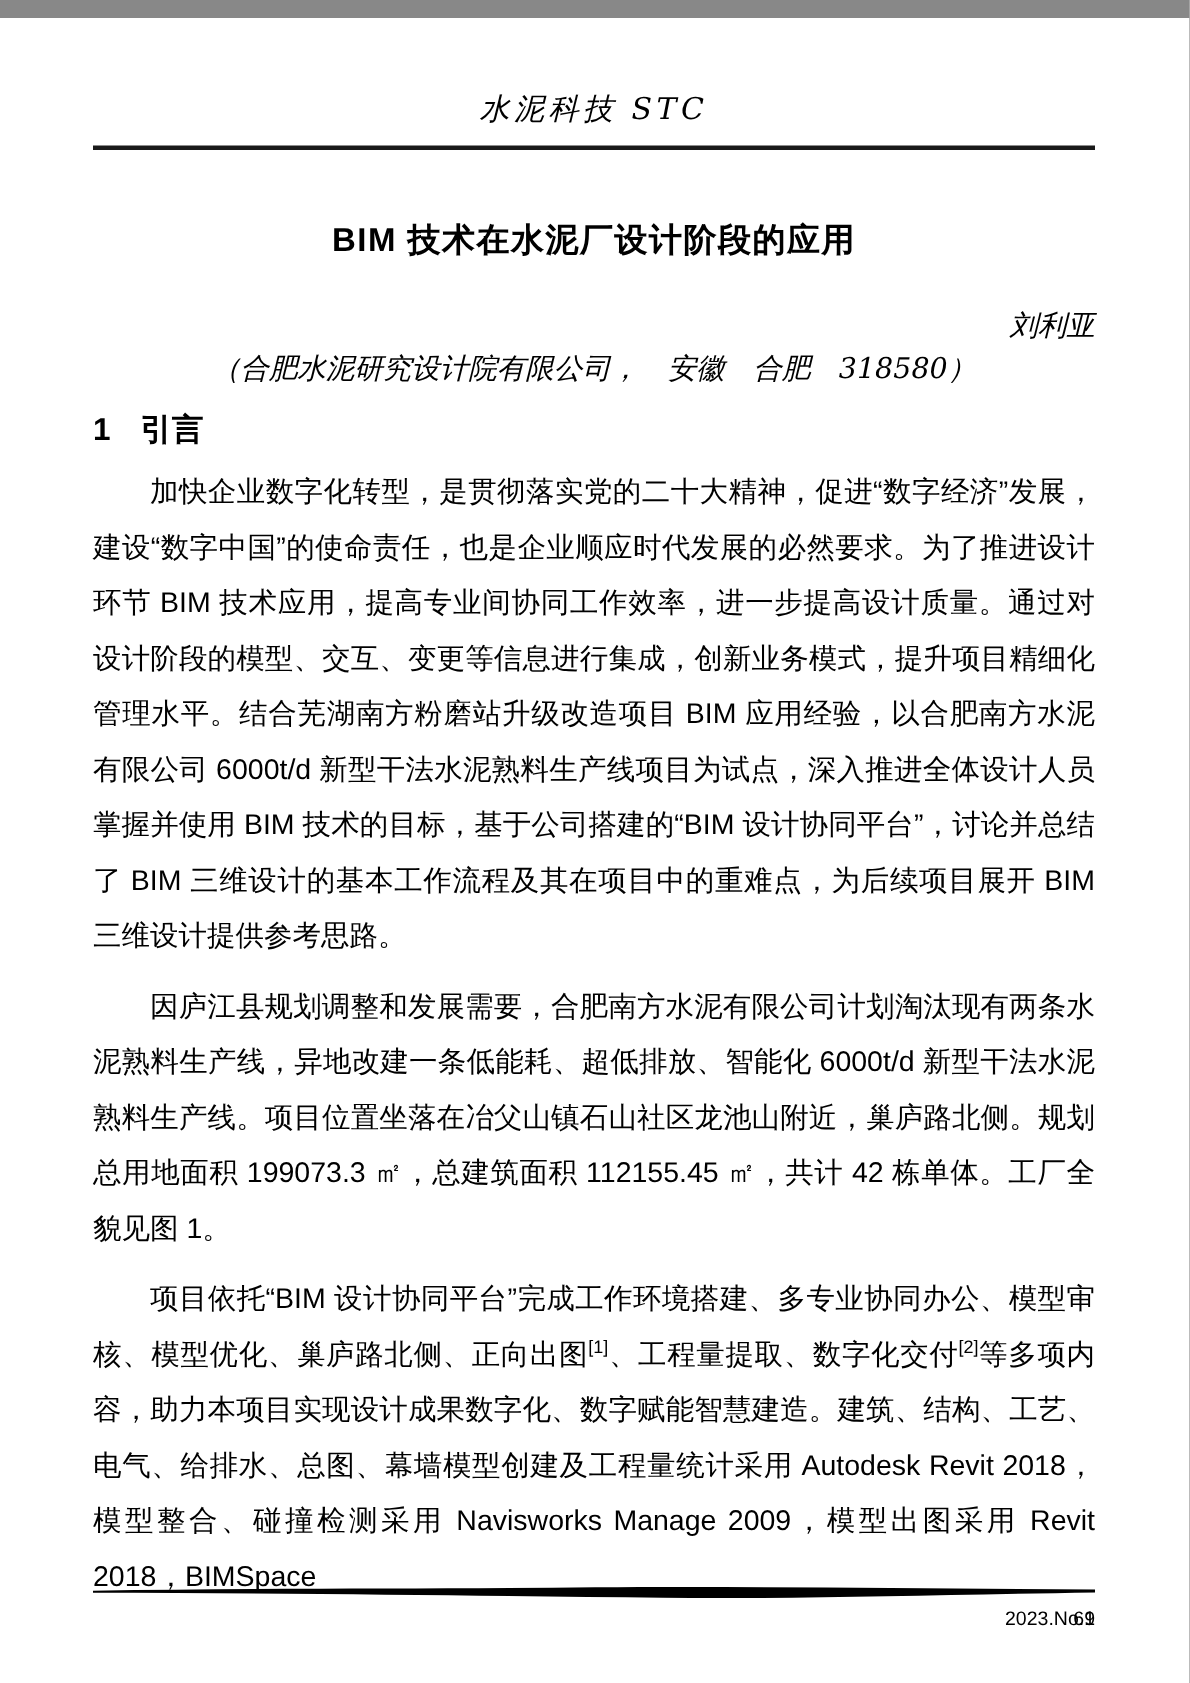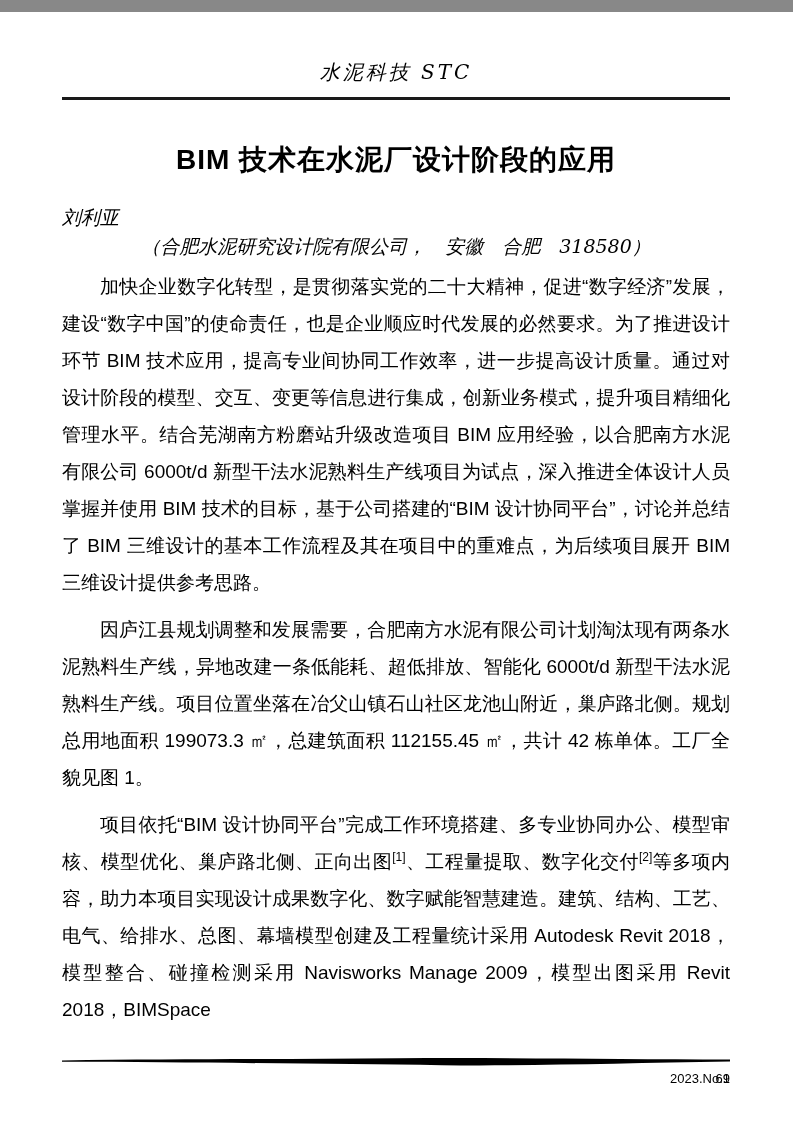--- a/index.html
+++ b/index.html
@@ -30,28 +30,28 @@
   }
   .header-rule {
     margin-top: 13px;
     height: 0;
     border-top: 3px solid #1a1a1a;
   }
   
   .article-title {
     margin-top: 42px;
     text-align: center;
-    font-size: 28px;
+    font-size: 22px;
     line-height: 36px;
     font-weight: bold;
     letter-spacing: 1px;
   }
   .article-author {
     margin-top: 28px;
-    text-align: left;
+    text-align: right;
     font-family: "DejaVu Serif", "Liberation Serif", serif;
     font-style: italic;
     font-size: 19px;
     line-height: 22px;
   }
   .article-affiliation {
     margin-top: 6px;
     text-align: center;
     font-family: "DejaVu Serif", "Liberation Serif", serif;
     font-style: italic;
@@ -115,20 +115,23 @@
 
 <div class="page">
 
   <div class="journal-name">水泥科技 STC</div>
   <div class="header-rule"></div>
 
   <h1 class="article-title">BIM 技术在水泥厂设计阶段的应用</h1>
   <div class="article-author">刘利亚</div>
   <div class="article-affiliation">（合肥水泥研究设计院有限公司，　安徽　合肥　318580）</div>
 
+  <h2 class="section-heading">
+    <span class="sec-num">1</span><span>引言</span>
+  </h2>
   <p class="body-par">
     <span>加快企业数字化转型，是贯彻落实党的二十大精神，促进“数字经济”发展，建设“数字中国”的使命责任，也是企业顺应时代发展的必然要求。为了推进设计环节 BIM 技术应用，提高专业间协同工作效率，进一步提高设计质量。通过对设计阶段的模型、交互、变更等信息进行集成，创新业务模式，提升项目精细化管理水平。结合芜湖南方粉磨站升级改造项目 BIM 应用经验，以合肥南方水泥有限公司 6000t/d 新型干法水泥熟料生产线项目为试点，深入推进全体设计人员掌握并使用 BIM 技术的目标，基于公司搭建的“BIM 设计协同平台”，讨论并总结了 BIM 三维设计的基本工作流程及其在项目中的重难点，为后续项目展开 BIM 三维设计提供参考思路。</span>
   </p>
 
   <p class="body-par">
     <span>因庐江县规划调整和发展需要，合肥南方水泥有限公司计划淘汰现有两条水泥熟料生产线，异地改建一条低能耗、超低排放、智能化 6000t/d 新型干法水泥熟料生产线。项目位置坐落在冶父山镇石山社区龙池山附近，巢庐路北侧。规划总用地面积 199073.3 ㎡，总建筑面积 112155.45 ㎡，共计 42 栋单体。工厂全貌见图 1。</span>
   </p>
   <p class="body-par">
     <span>项目依托“BIM 设计协同平台”完成工作环境搭建、多专业协同办公、模型审核、模型优化、巢庐路北侧、正向出图</span><sup>[1]</sup><span>、工程量提取、数字化交付</span><sup>[2]</sup><span>等多项内容，助力本项目实现设计成果数字化、数字赋能智慧建造。建筑、结构、工艺、电气、给排水、总图、幕墙模型创建及工程量统计采用 Autodesk Revit 2018，模型整合、碰撞检测采用 Navisworks Manage 2009，模型出图采用 Revit 2018，BIMSpace</span>
   </p>

